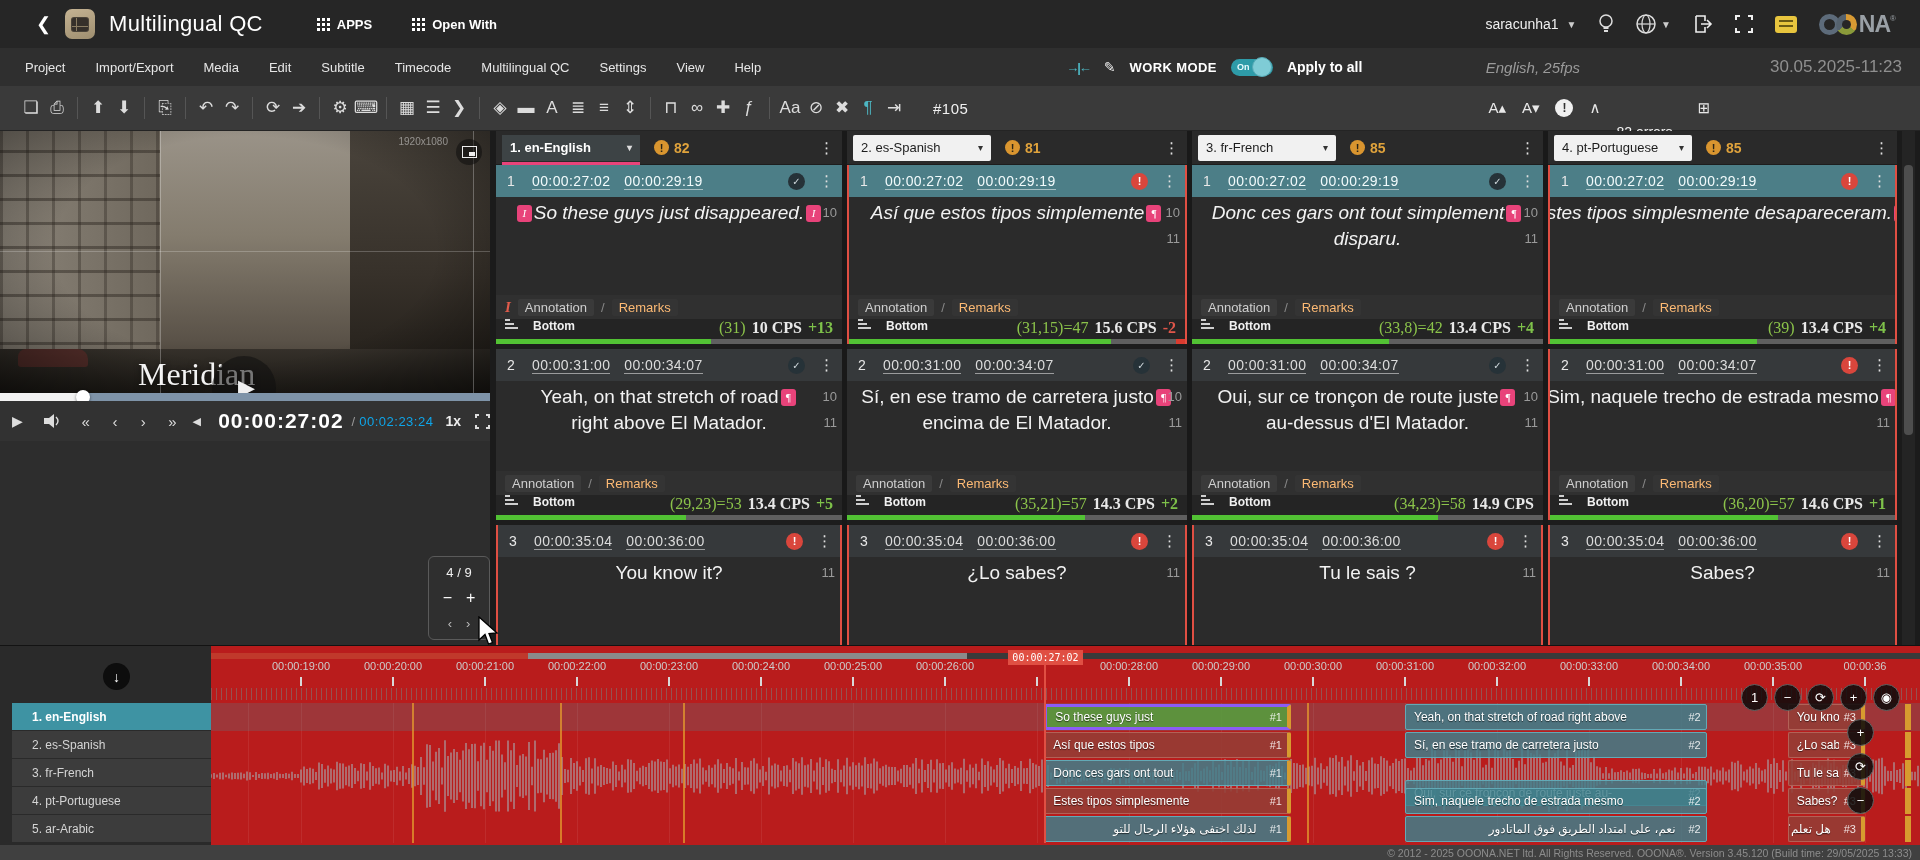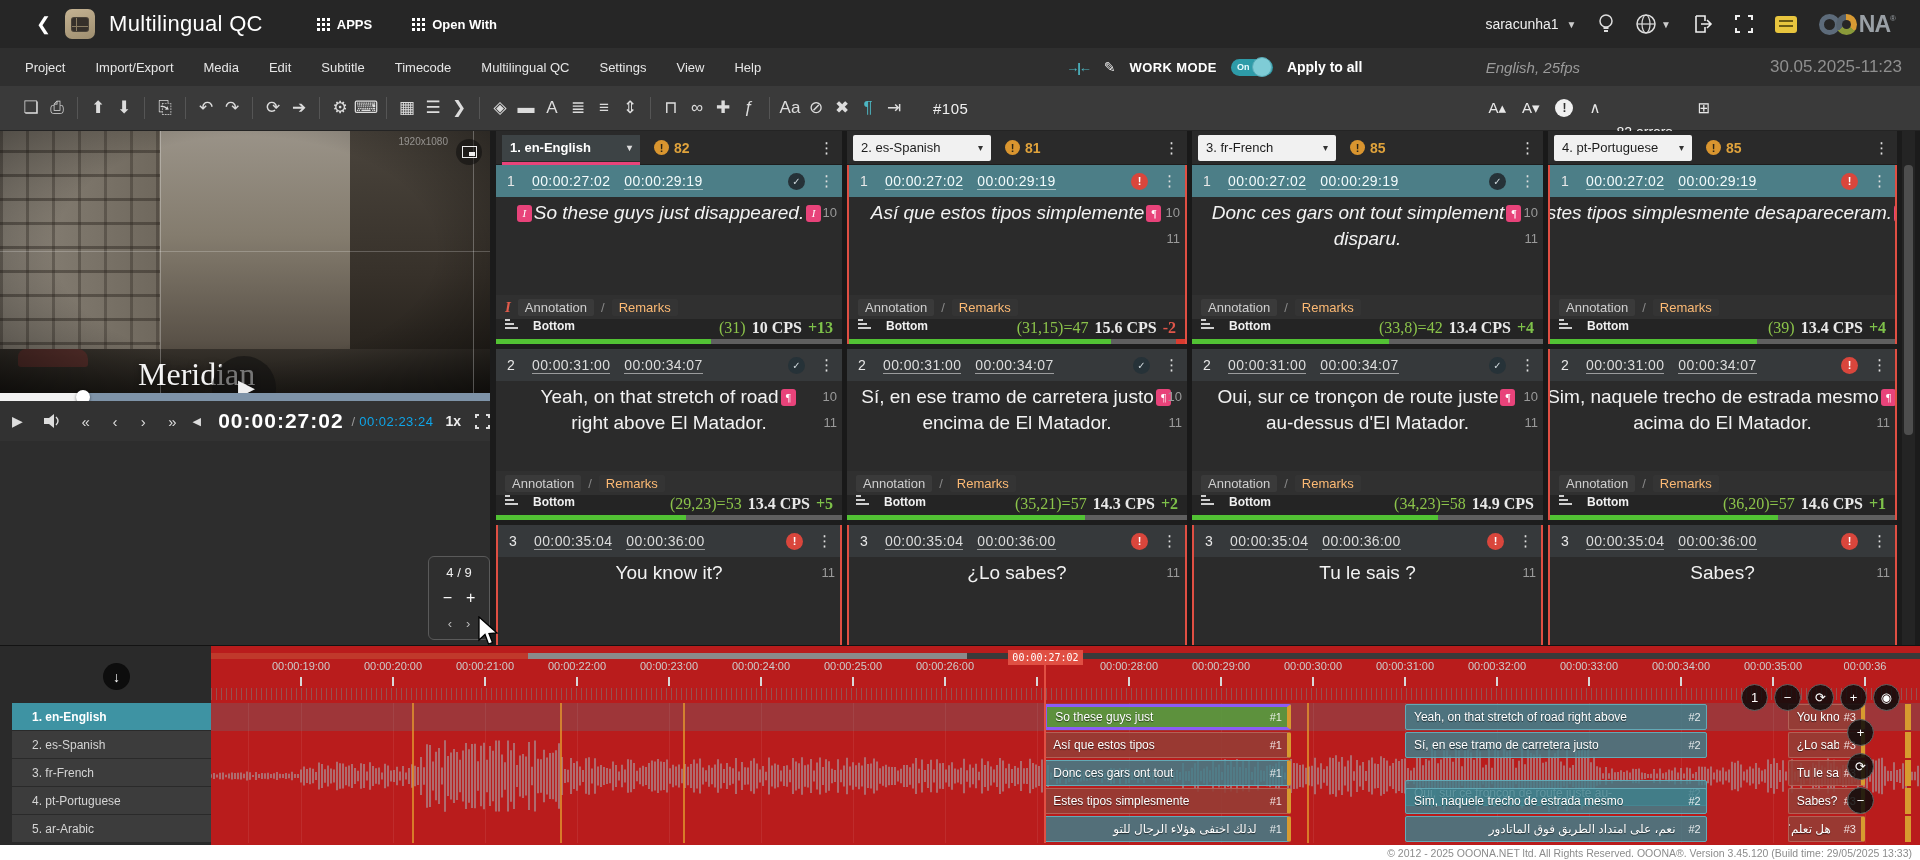--- a/index.html
+++ b/index.html
@@ -160,21 +160,21 @@
   .blk .gn{font-size:11px;color:rgba(255,255,255,.85);padding:0 5px;flex:none;}
   .bk-green{background:rgba(84,158,62,.88);border:3px solid #8b5cf6;}
   .bk-red{background:rgba(148,62,53,.88);border:1px solid #b26257;}
   .bk-teal{background:rgba(63,127,140,.84);border:1px solid #63a9b6;}
   .blk.edge{border-right:4px solid #d79b2f;}
   #playline{position:absolute;top:7px;width:2px;height:190px;background:#e04f43;z-index:6;}
   #playlabel{position:absolute;top:4px;height:15px;background:#e04f43;color:#fff;font-size:10px;font-family:"DejaVu Sans Mono",monospace;display:flex;align-items:center;padding:0 4px;z-index:7;}
   .ob{position:absolute;width:25px;height:25px;border-radius:50%;background:rgba(10,10,10,.85);border:1px solid #636363;color:#fff;display:flex;align-items:center;justify-content:center;font-size:13px;cursor:pointer;z-index:8;}
   .edgecap{position:absolute;width:6px;height:26px;background:#d79b2f;z-index:5;}
   
-  #footer{position:absolute;left:0;top:845px;width:1920px;height:15px;background:#ffffff;display:flex;align-items:center;justify-content:flex-end;padding-right:8px;box-sizing:border-box;}
+  #footer{position:absolute;left:0;top:845px;width:1920px;height:15px;background:#404040;display:flex;align-items:center;justify-content:flex-end;padding-right:8px;box-sizing:border-box;}
   #footer span{font-size:10.5px;color:#8c8c8c;}
   #cursor{position:absolute;left:478px;top:616px;z-index:99;}
   svg.ic{display:block;}
 </style>
 </head>
 <body>
 
 <div id="topbar">
   <span id="back">❮</span>
   <div id="applogo">
@@ -780,23 +780,20 @@
             <span class="ctc">00:00:31:00</span>
             <span class="ctc">00:00:34:07</span>
             <span class="cstat st-err">!</span>
             <span class="cdots">⋮</span>
           </div>
           <div class="cbody">
             <div class="line">
               <span>Sim, naquele trecho de estrada mesmo</span>
               <span class="tag">¶</span>
             </div>
-            <div class="line">
-              <span>acima do El Matador.</span>
-            </div>
             <div class="nums">
               <div></div>
               <div>11</div>
             </div>
           </div>
           <div class="cann">
             <span class="chip">Annotation</span>
             <span class="annsl">/</span>
             <span class="chip r">Remarks</span>
           </div>

